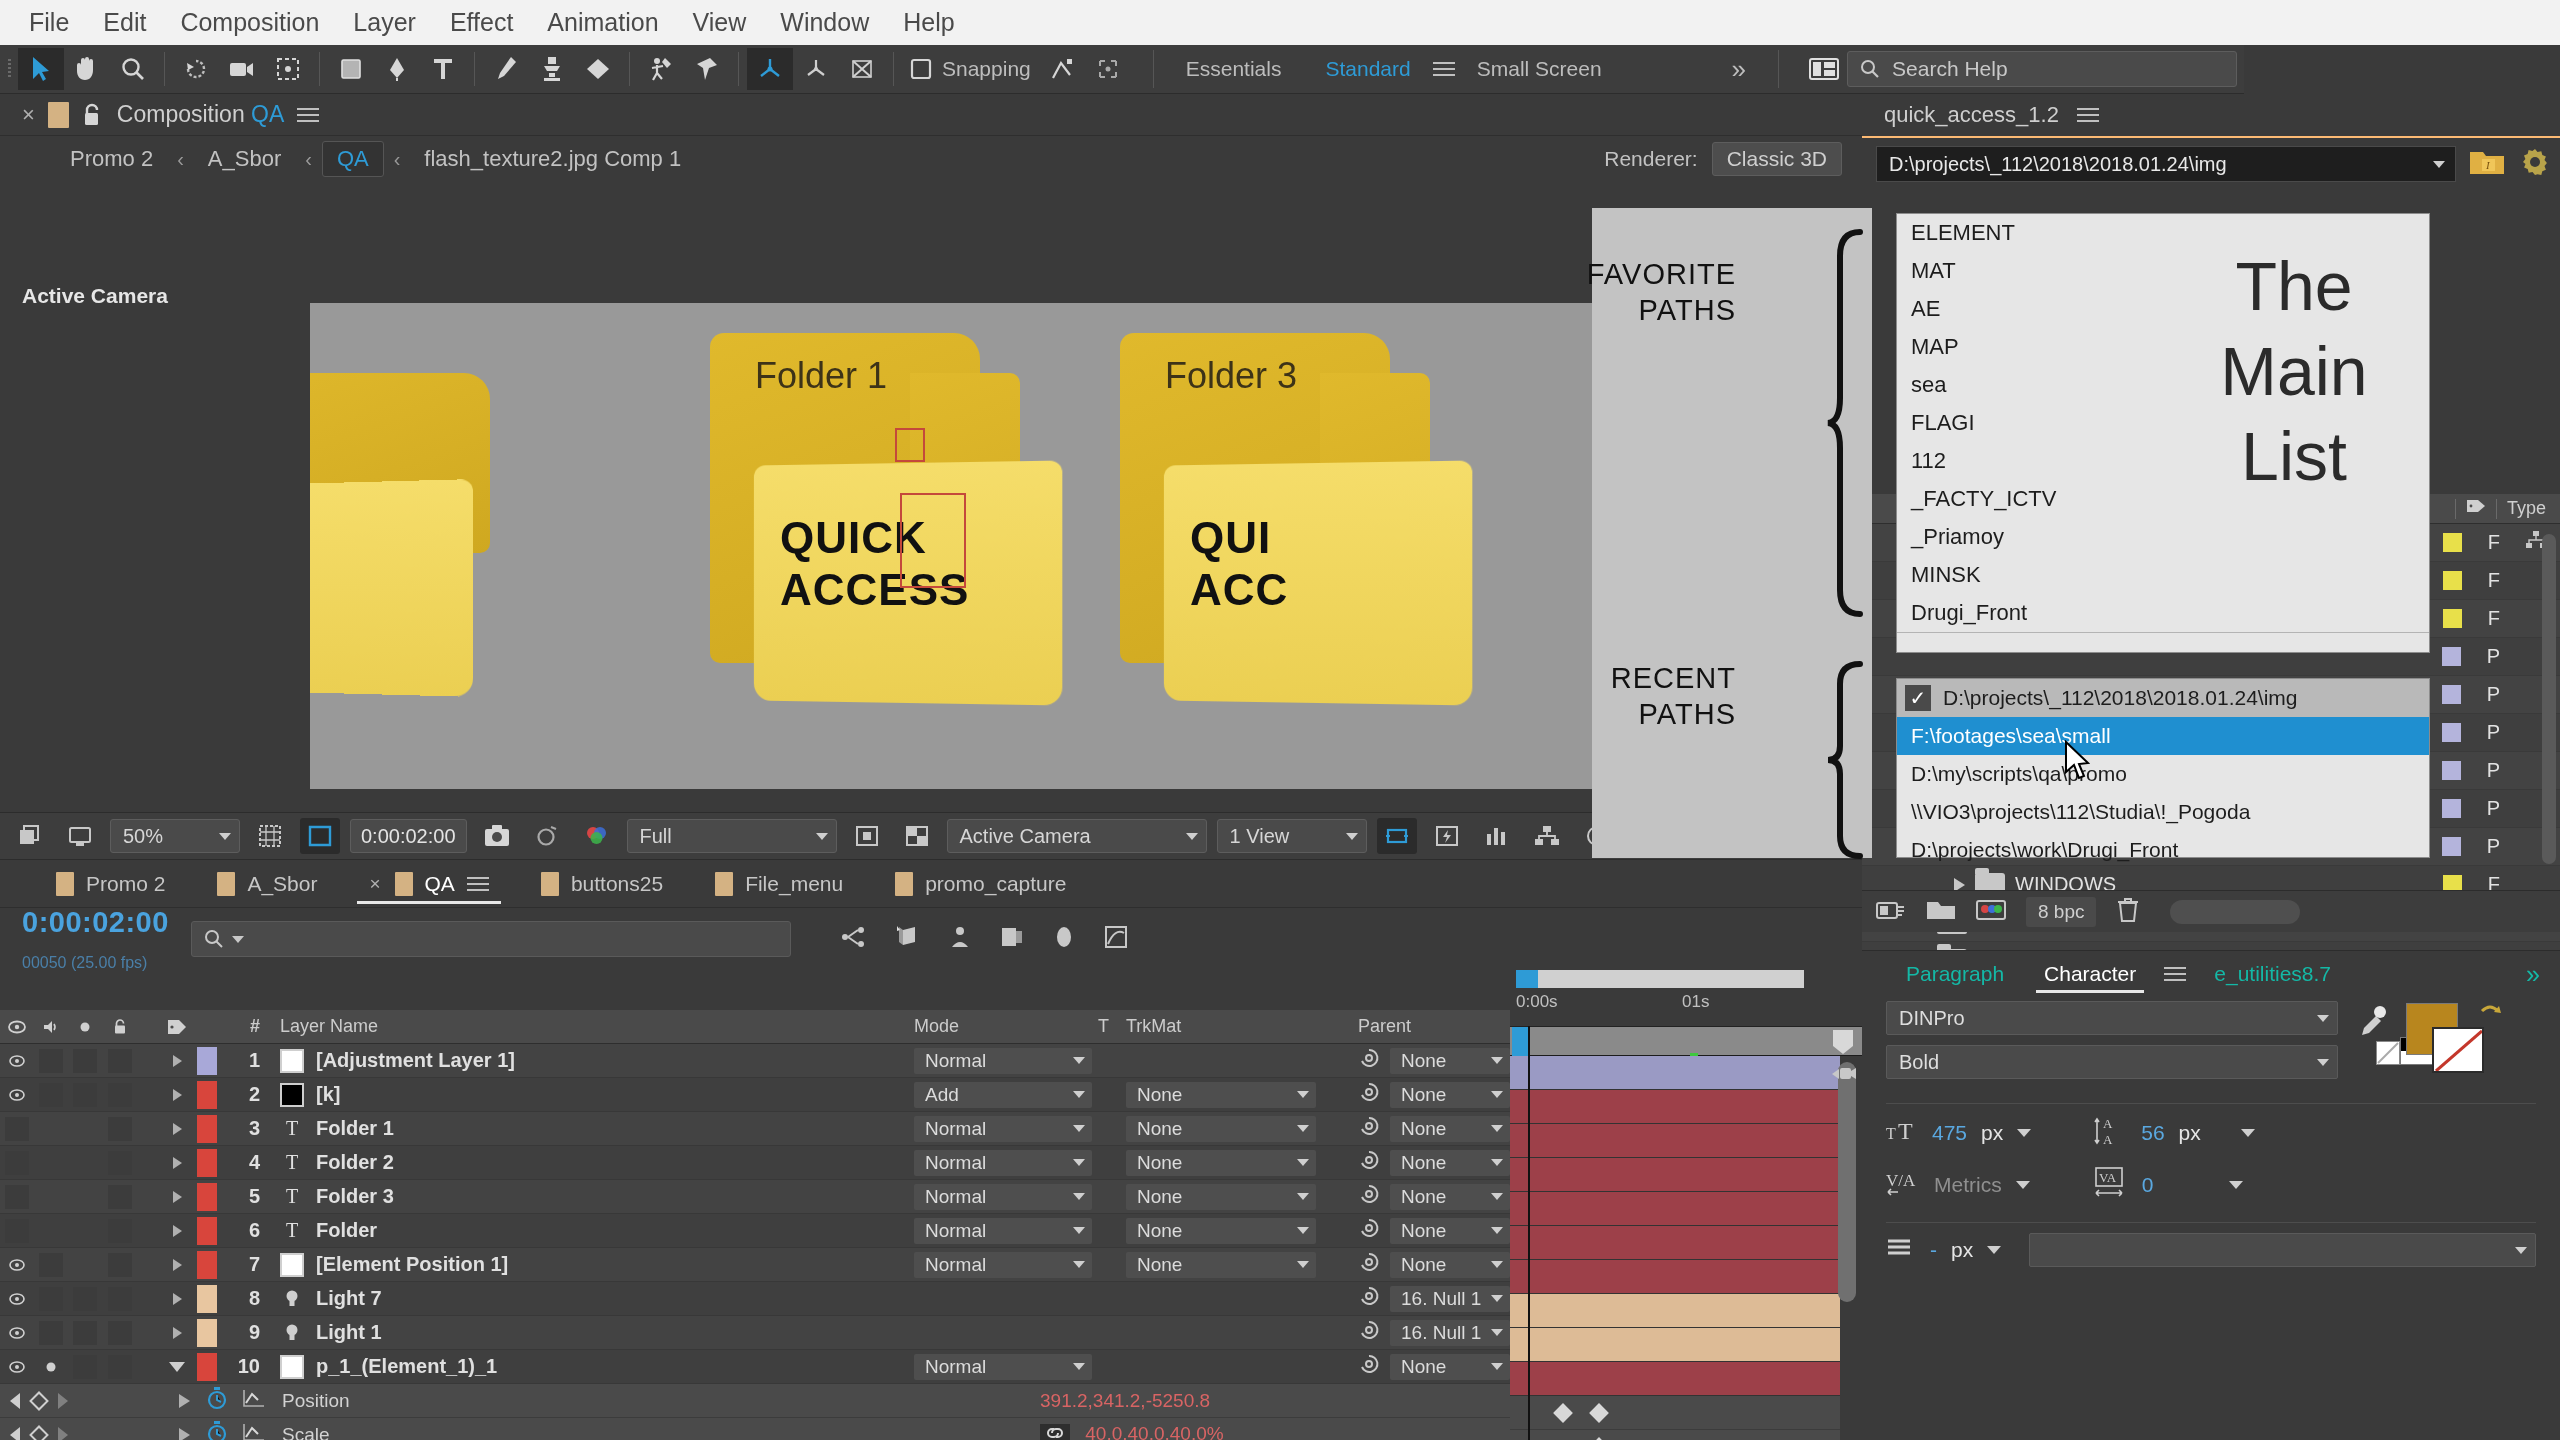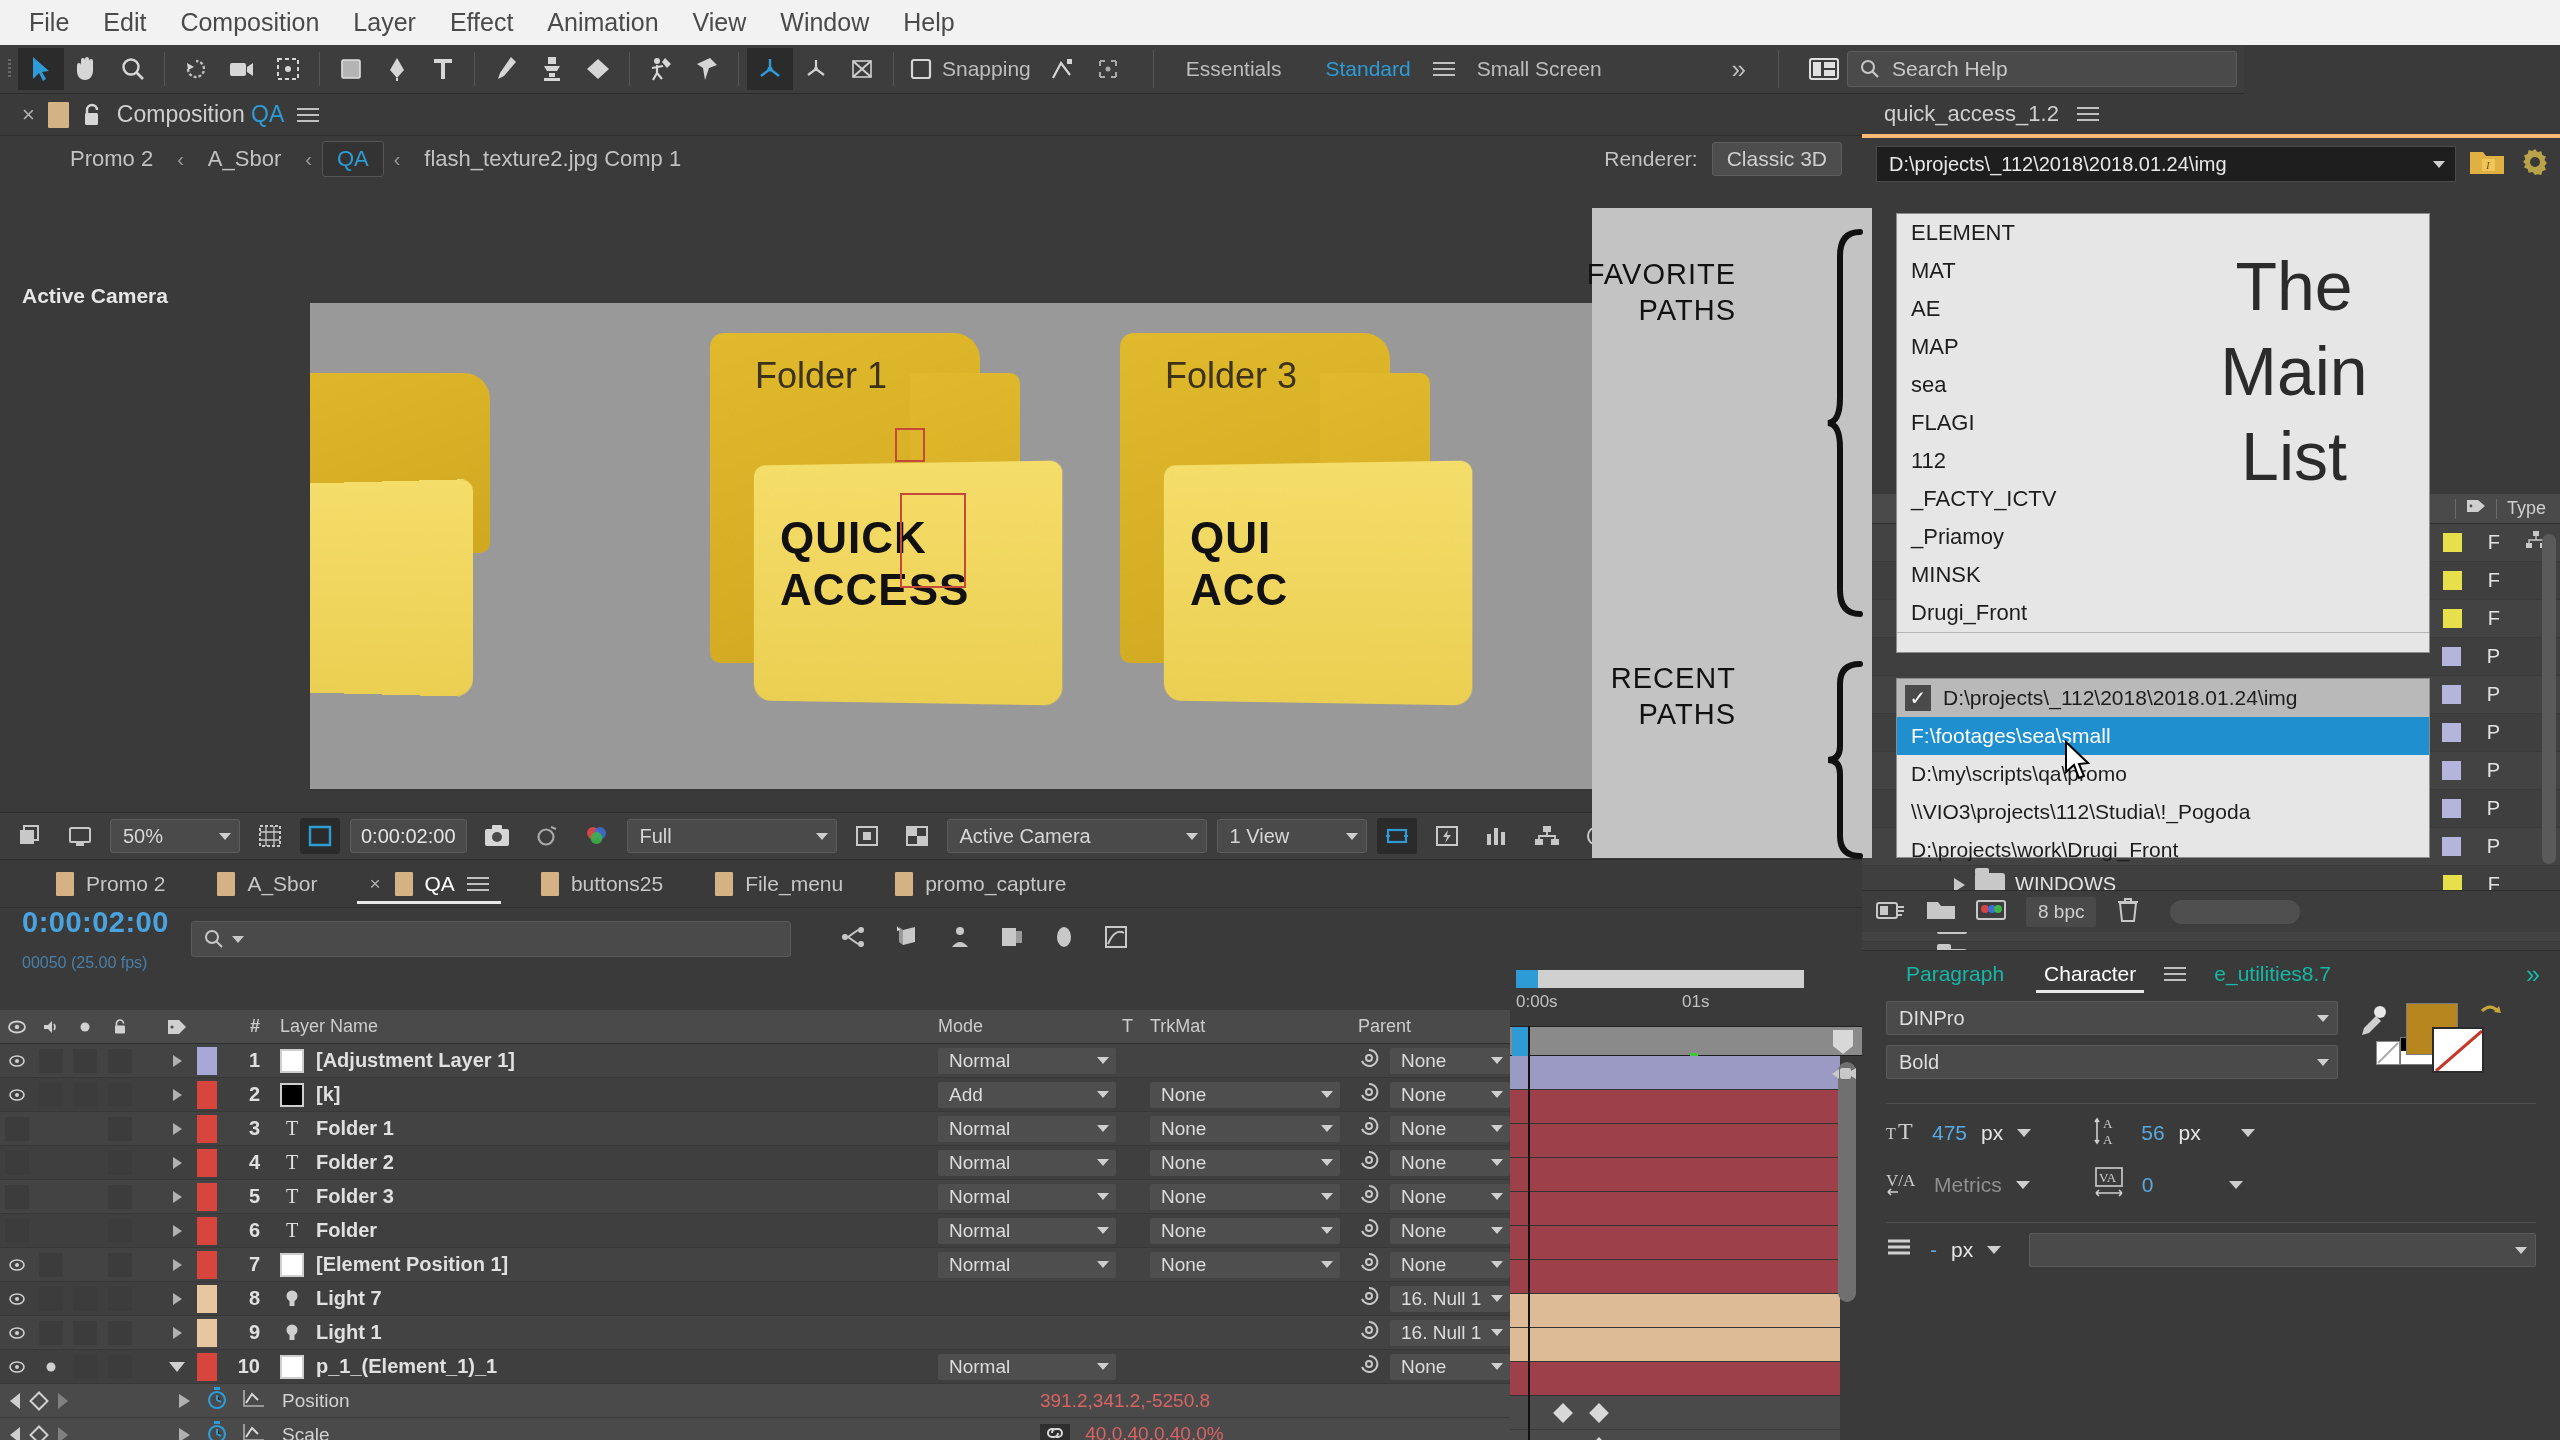--- a/index.html
+++ b/index.html
@@ -179,21 +179,21 @@
   .c-solo { width: 34px; display: flex; justify-content: center; }
   .c-lock { width: 36px; display: flex; justify-content: center; }
   .c-tri { width: 34px; display: flex; justify-content: center; }
   .c-label { width: 26px; display: flex; justify-content: center; }
   .c-num { width: 50px; text-align: right; padding-right: 10px; font-weight: bold; }
   .c-name { flex: 1; display: flex; align-items: center; gap: 12px; padding-left: 10px; font-weight: bold; }
   .sqbox { width: 24px; height: 24px; border: 2px solid #cfcfcf; }
   .c-mode { width: 190px; padding-left: 6px; }
   .c-t { width: 28px; }
   .c-trk { width: 200px; }
-  .c-par { width: 160px; display: flex; align-items: center; gap: 10px; padding-left: 8px; }
+  .c-par { width: 160px; display: flex; align-items: center; gap: 10px; padding-left: 8px; margin-left: 24px; }
   .minisel {
     height: 26px; background: #4e4e4e; border-radius: 2px; display: flex;
     align-items: center; justify-content: space-between; padding: 0 7px 0 11px;
     font-size: 19px; color: #dcdcdc;
   }
   .vcell { width: 24px; height: 24px; background: #3c3c3c; }
 
   .prow {
     height: 34px; display: flex; align-items: center; background: #4a4a4a;
     border-bottom: 1px solid #3c3c3c; font-size: 19px; color: #d2d2d2;
@@ -214,21 +214,21 @@
   .bars { position: absolute; left: 0; top: 86px; width: 330px; }
   .bar { height: 34px; border-bottom: 1px solid #333; }
   .kfrow { height: 34px; border-bottom: 1px solid #3c3c3c; background:#4a4a4a; position: relative; }
   .kfd { position: absolute; width: 14px; height: 14px; background: #d8d8d8; transform: rotate(45deg); top: 10px; }
   .playhead { position: absolute; left: 18px; top: 56px; width: 2px; height: 460px; background: #111; z-index: 5;}
 
   
   .right-col { position: absolute; left: 1862px; top: 94px; width: 698px; height: 1346px; background: #3a3a3a; }
   .qa-header {
     height: 44px; display: flex; align-items: center; padding-left: 22px; gap: 18px;
-    border-bottom: 4px solid #fdba74;
+    border-bottom: 2px solid #fdba74;
   }
   .qa-title { font-size: 22px; color: #cfcfcf; }
   .qa-pathrow { height: 52px; display: flex; align-items: center; padding: 0 8px 0 14px; gap: 12px; }
   .qa-dd {
     flex: 1; height: 36px; background: #1e1e1e; border: 1px solid #4a4a4a;
     display: flex; align-items: center; justify-content: space-between;
     padding: 0 10px 0 12px; font-size: 20px; color: #e8e8e8;
   }
 
   

